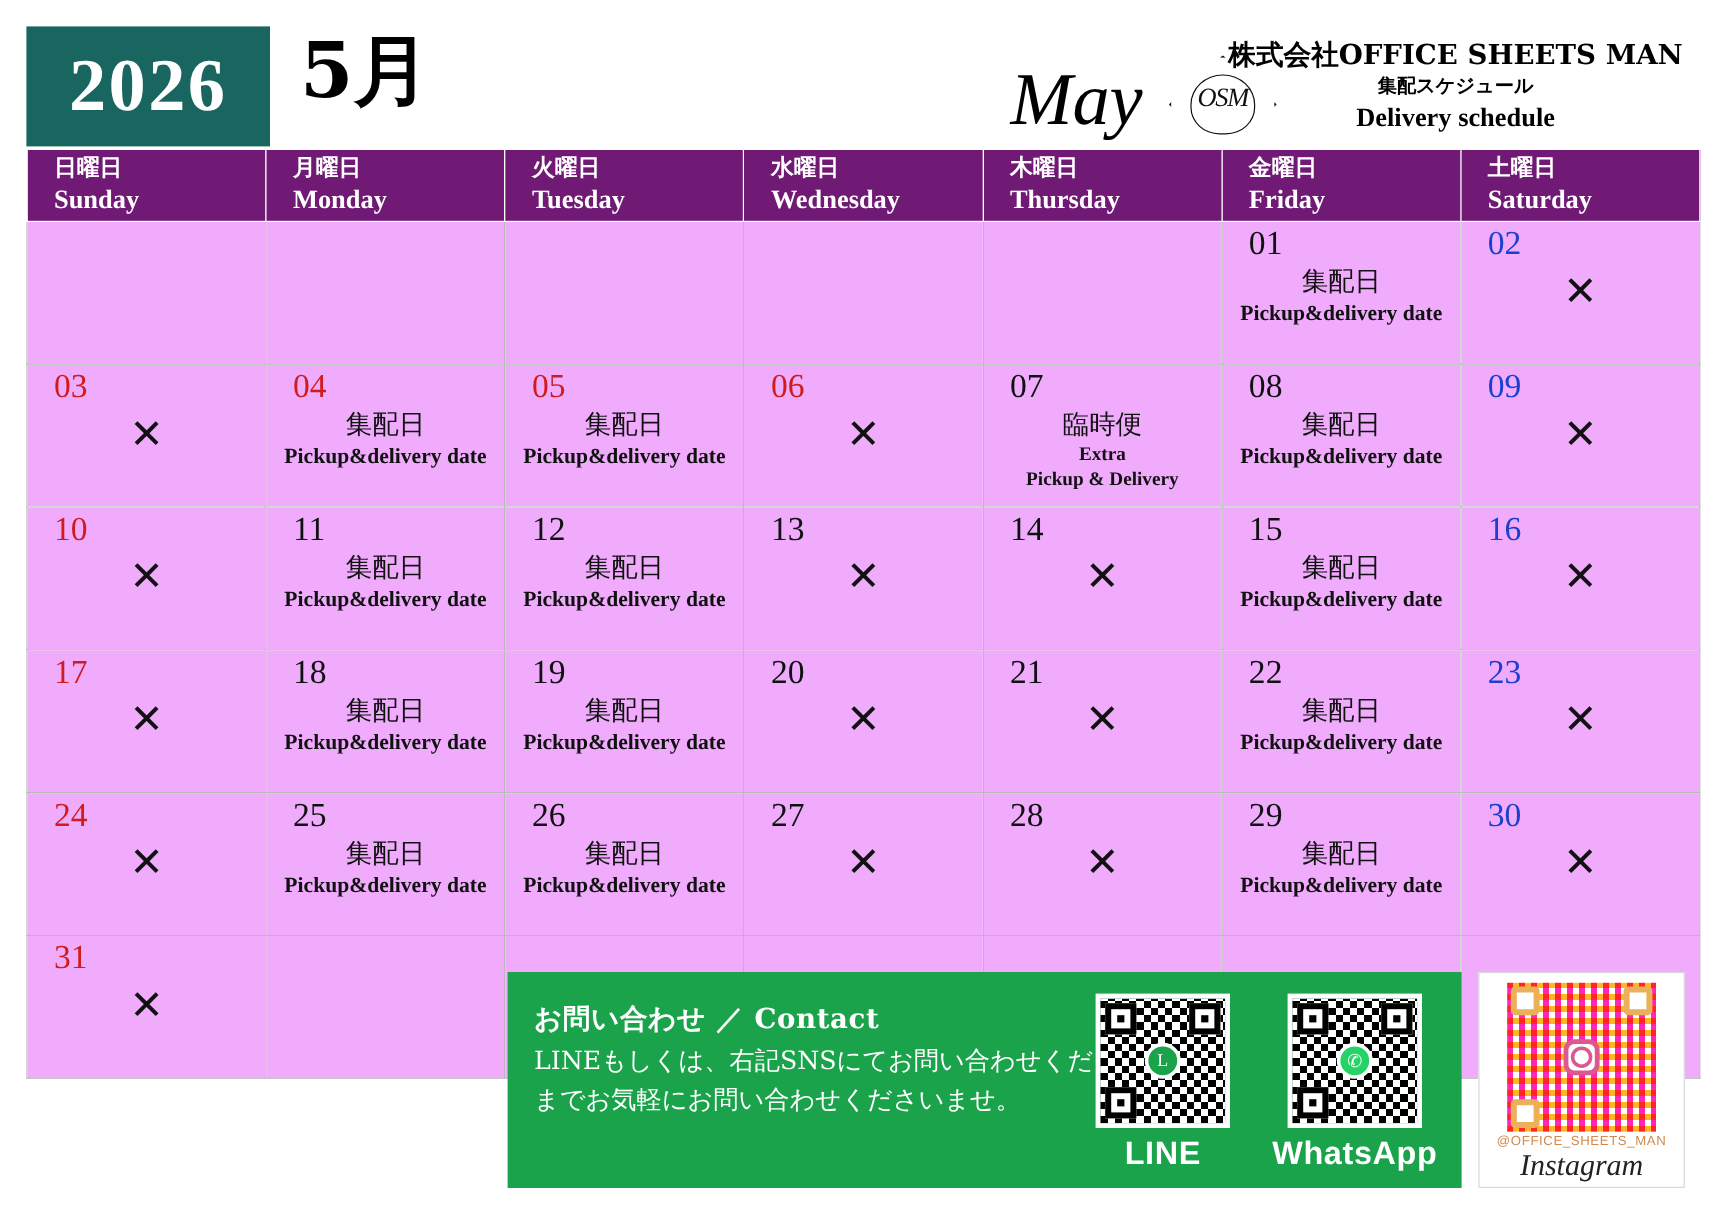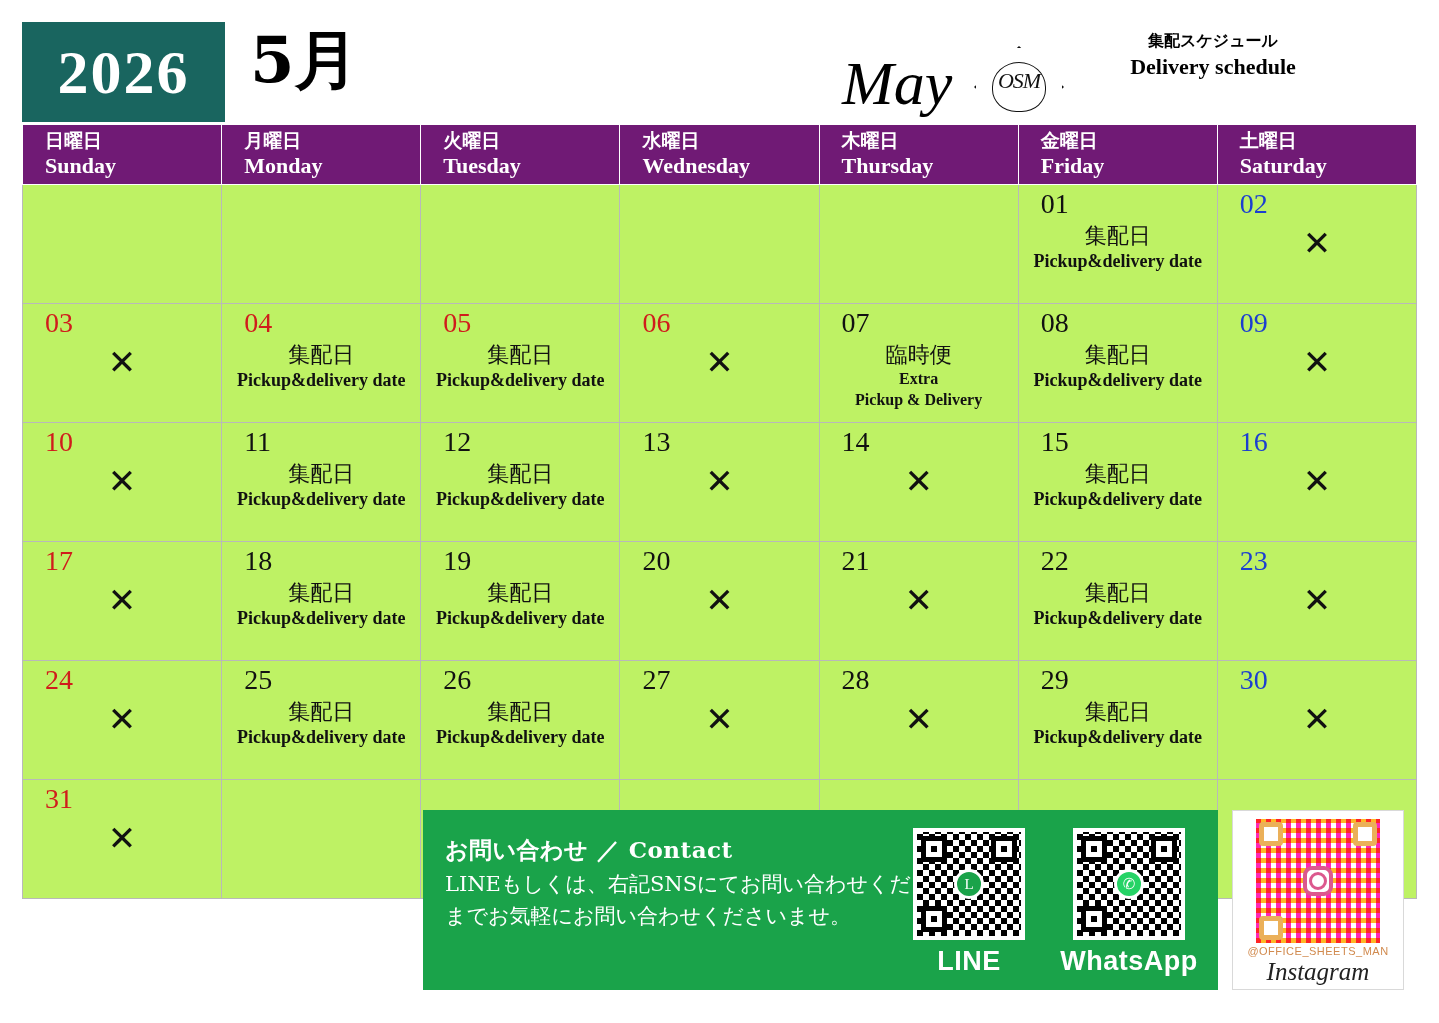--- a/index.html
+++ b/index.html
@@ -141,21 +141,21 @@
     font-size: 22px;
     font-family: "Liberation Serif", serif;
     line-height: 1.2;
   }
   .cal td {
     height: 119px;
     border: 1px solid #b9b9b9;
     vertical-align: top;
     padding: 0;
     position: relative;
-    background: #bef264;
+    background: #f0abfc;
   }
   .cal td.empty { border-color: #b9b9b9; }
   .daynum {
     display: block;
     font-size: 28px;
     padding: 4px 0 0 22px;
     line-height: 1.1;
     font-family: "Liberation Serif", serif;
     color: #111;
   }
@@ -337,20 +337,21 @@
     <div class="month-jp">5月</div>
     <div class="month-en">May</div>
 
     <div class="logo-mark">
       <div class="diamond"></div>
       <div class="inner"></div>
       <div class="letters">OSM</div>
     </div>
 
     <div class="company-block">
+      <div class="line1">株式会社OFFICE SHEETS MAN</div>
       <div class="line2">集配スケジュール</div>
       <div class="line3">Delivery schedule</div>
     </div>
   </div>
 
   <table class="cal">
     <thead>
       <tr>
         <th>
           <span class="jp">日曜日</span>

